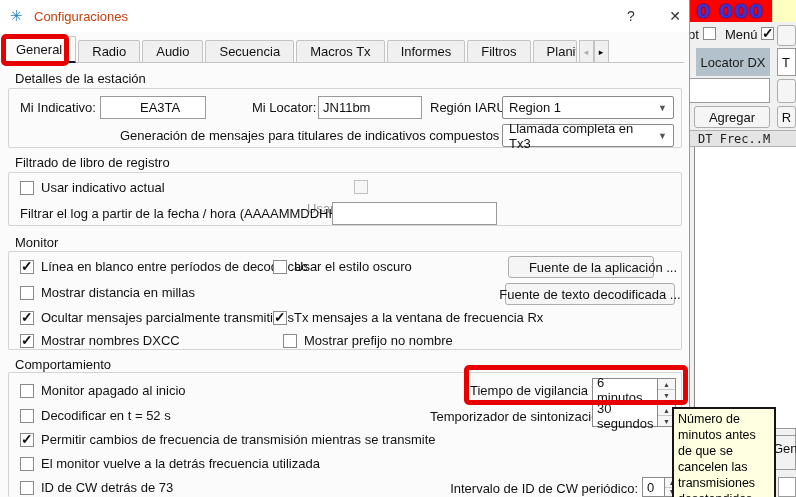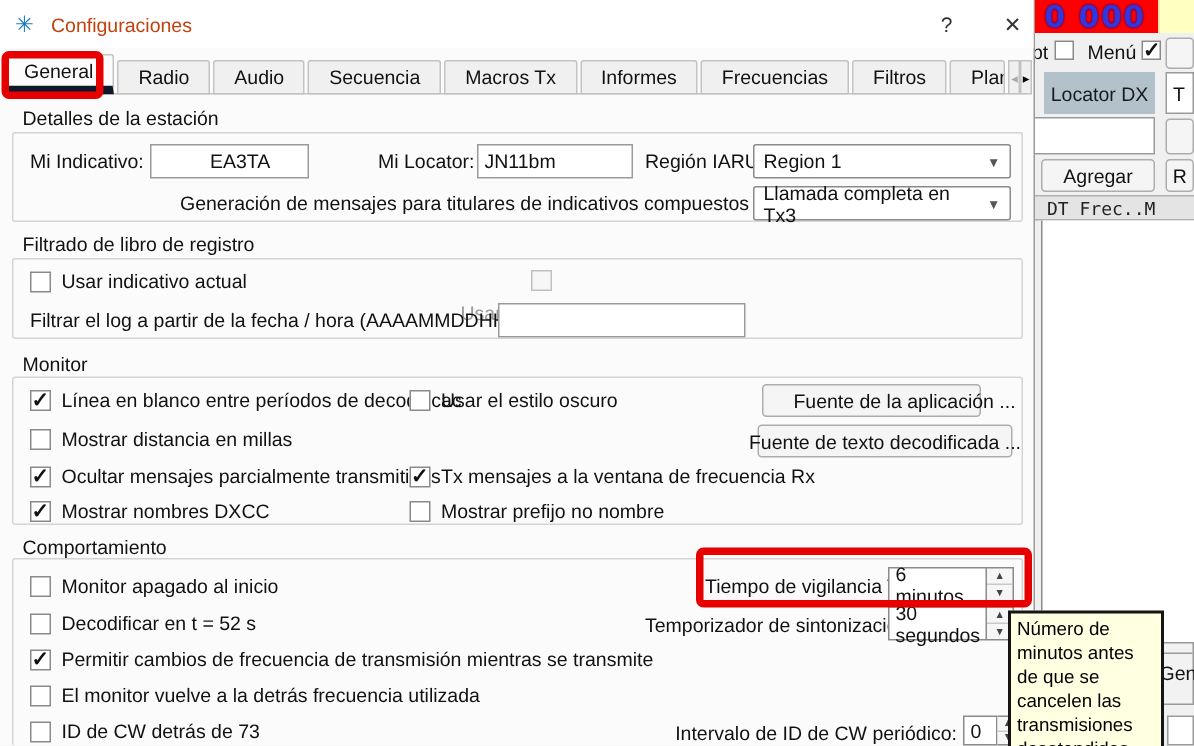--- a/index.html
+++ b/index.html
@@ -35,21 +35,21 @@
   .title-txt { font-size:13px; color:#c2410c; }
   .cap-btn { font-size:14px; color:#333; display:flex; align-items:center; justify-content:center;
              width:30px; height:24px; }
 
   #tabbar { left:2px; top:36px; width:686px; height:27px; display:flex; align-items:flex-end; }
   #tabbar::after { content:""; position:absolute; left:0; right:4px; bottom:0;
                    border-bottom:1px solid #c3c3c3; z-index:0; }
   .tab { position:relative; z-index:1; background:#f0f0f0; border:1px solid #c3c3c3;
          height:23px; padding:0 13px; font-size:13px; color:#111; display:flex;
          align-items:center; margin-right:2px; border-radius:2px 2px 0 0; white-space:nowrap; }
-  .tab.active { background:#fcfcfc; height:27px; z-index:2; border-bottom:6px solid #0f172a; }
+  .tab.active { background:#fcfcfc; height:27px; z-index:2; border-bottom:2px solid #0f172a; }
   .tab.clipped { overflow:hidden; max-width:44px; padding-right:0; }
   .tab-arrow { position:relative; z-index:1; width:15px; height:23px; background:#f0f0f0;
                border:1px solid #c3c3c3; font-size:9px; display:flex; align-items:center;
                justify-content:center; }
   .tab-arrow.disabled { color:#aaa; }
 
   .group { border:1px solid #d4d4d4; border-radius:2px; }
   .glabel { font-size:13px; color:#111; background:#fbfbfb; padding:0 3px; white-space:nowrap; }
 
   .cb { display:flex; align-items:center; gap:7px; }
@@ -128,21 +128,20 @@
     <div class="abs cap-btn" style="left:660px;top:4px;">✕</div>
   </div>
 
   <div id="tabbar" class="abs">
     <div class="tab active">General</div>
     <div class="tab">Radio</div>
     <div class="tab">Audio</div>
     <div class="tab">Secuencia</div>
     <div class="tab">Macros Tx</div>
     <div class="tab">Informes</div>
-    <div class="tab">Frecuencias</div>
     <div class="tab">Filtros</div>
     <div class="tab clipped">Planifica</div>
     <div class="tab-arrow disabled">◂</div>
     <div class="tab-arrow">▸</div>
   </div>
 
   <div class="abs glabel" style="left:12px;top:71px;">Detalles de la estación</div>
   <div class="abs group" style="left:8px;top:88px;width:674px;height:60px;"></div>
   <div class="abs lbl" style="left:20px;top:100px;">Mi Indicativo:</div>
   <div class="abs field" style="left:100px;top:96px;width:106px;height:23px;padding-left:39px;">EA3TA</div>
@@ -193,21 +192,21 @@
     <span class="cbl">Ocultar mensajes parcialmente transmitidos</span>
   </div>
   <div class="abs cb checked" style="left:273px;top:310px;">
     <span class="box"></span>
     <span class="cbl">Tx mensajes a la ventana de frecuencia Rx</span>
   </div>
   <div class="abs cb checked" style="left:20px;top:333px;">
     <span class="box"></span>
     <span class="cbl">Mostrar nombres DXCC</span>
   </div>
-  <div class="abs cb" style="left:273px;top:333px;">
+  <div class="abs cb" style="left:283px;top:333px;">
     <span class="box"></span>
     <span class="cbl">Mostrar prefijo no nombre</span>
   </div>
 
   <div class="abs glabel" style="left:12px;top:357px;">Comportamiento</div>
   <div class="abs group" style="left:8px;top:372px;width:674px;height:125px;border-bottom:none;"></div>
   <div class="abs cb" style="left:20px;top:383px;">
     <span class="box"></span>
     <span class="cbl">Monitor apagado al inicio</span>
   </div>

